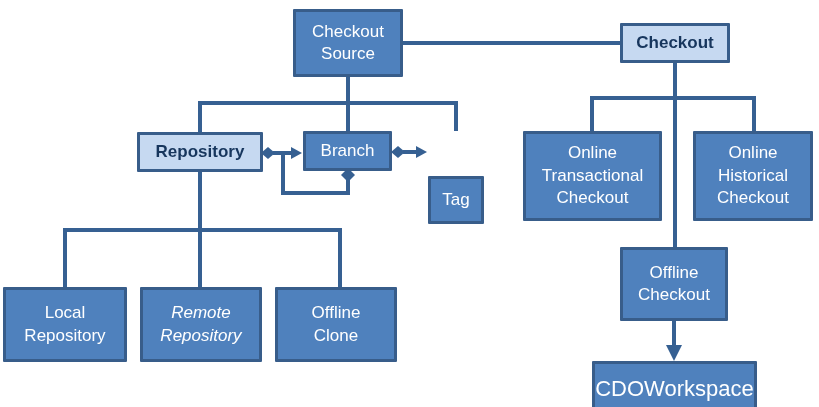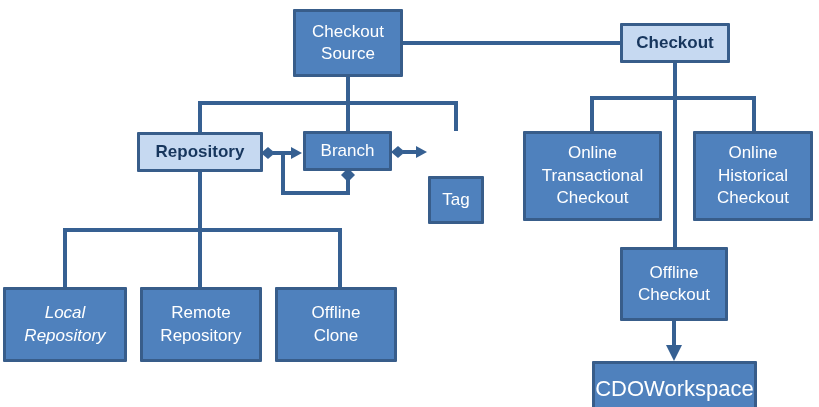--- a/index.html
+++ b/index.html
@@ -38,22 +38,22 @@
     font-weight: bold;
   }
   
   .n-checkout-source      { left: 293px; top: 9px;   width: 110px; height: 68px; }
   .n-checkout             { left: 620px; top: 23px;  width: 110px; height: 40px; }
   .n-repository           { left: 137px; top: 132px; width: 126px; height: 40px; }
   .n-branch               { left: 303px; top: 131px; width: 89px;  height: 40px; text-align: center; }
   .n-tag                  { left: 428px; top: 131px; width: 56px;  height: 48px; margin-top: 45px; }
   .n-online-transactional { left: 523px; top: 131px; width: 139px; height: 90px; }
   .n-online-historical    { left: 693px; top: 131px; width: 120px; height: 90px; }
-  .n-local-repository     { left: 3px;   top: 287px; width: 124px; height: 75px; font-style: italic; }
-  .n-remote-repository    { left: 140px; top: 287px; width: 122px; height: 75px; }
+  .n-local-repository     { left: 3px;   top: 287px; width: 124px; height: 75px; }
+  .n-remote-repository    { left: 140px; top: 287px; width: 122px; height: 75px; font-style: italic; }
   .n-offline-clone        { left: 275px; top: 287px; width: 122px; height: 75px; }
   .n-offline-checkout     { left: 620px; top: 247px; width: 108px; height: 74px; }
   .n-cdo-workspace        { left: 592px; top: 361px; width: 165px; height: 56px; font-size: 22px; }
 </style>
 </head>
 <body>
 
 <div id="canvas">
 
   <svg id="connectors" viewBox="0 0 819 407" xmlns="http://www.w3.org/2000/svg">

